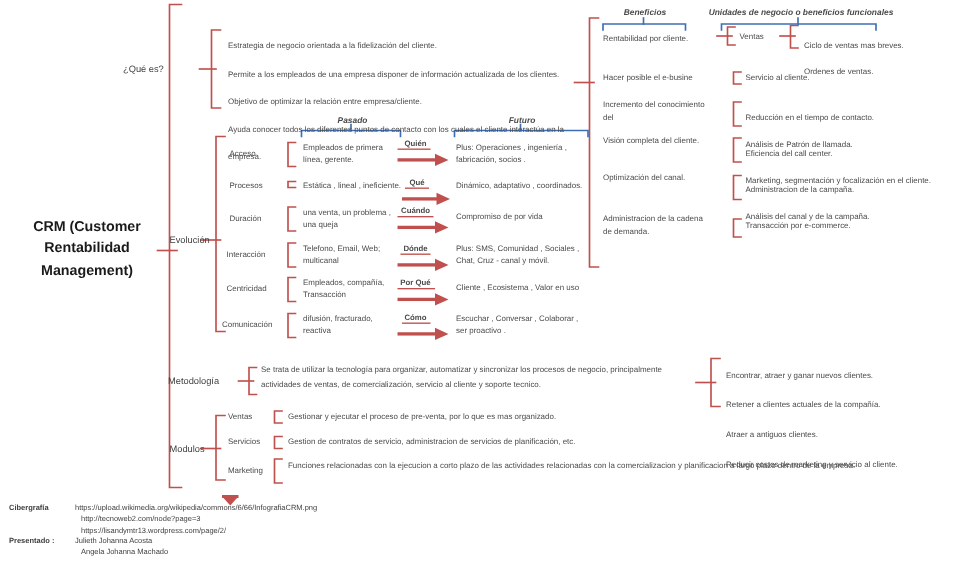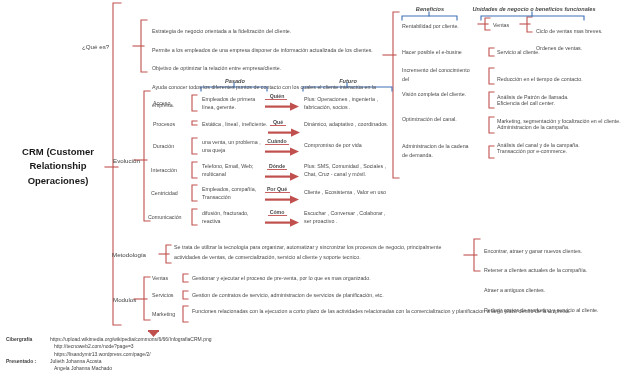--- a/index.html
+++ b/index.html
@@ -140,21 +140,21 @@
         <rect x="268" y="215" width="19" height="0.9"></rect>
       </g>
     </g>
 
     <g fill="#c0504d" stroke="none">
       <rect x="148" y="330" width="11" height="2"></rect>
       <polygon points="149,332 158,332 153.5,337"></polygon>
     </g>
   </svg>
 
-  <div id="root-title" class="t">CRM (Customer Relationship Operaciones)</div>
+  <div id="root-title" class="t">CRM (Customer Rentabilidad Management)</div>
 
   <div class="t branch-label" style="left:82px;top:43px;">¿Qué es?</div>
   <div class="t body-text" style="left:152px;top:18px;width:470px;line-height:1.75;">
     <div>Estrategia de negocio orientada a la fidelización del cliente.</div>
     <div>Permite a los empleados de una empresa disponer de información actualizada de los clientes.</div>
     <div>Objetivo de optimizar la relación entre empresa/cliente.</div>
     <div> Ayuda conocer todos los diferentes puntos de contacto con los cuales el cliente interactúa en la</div>
     <div>empresa.</div>
   </div>
 

